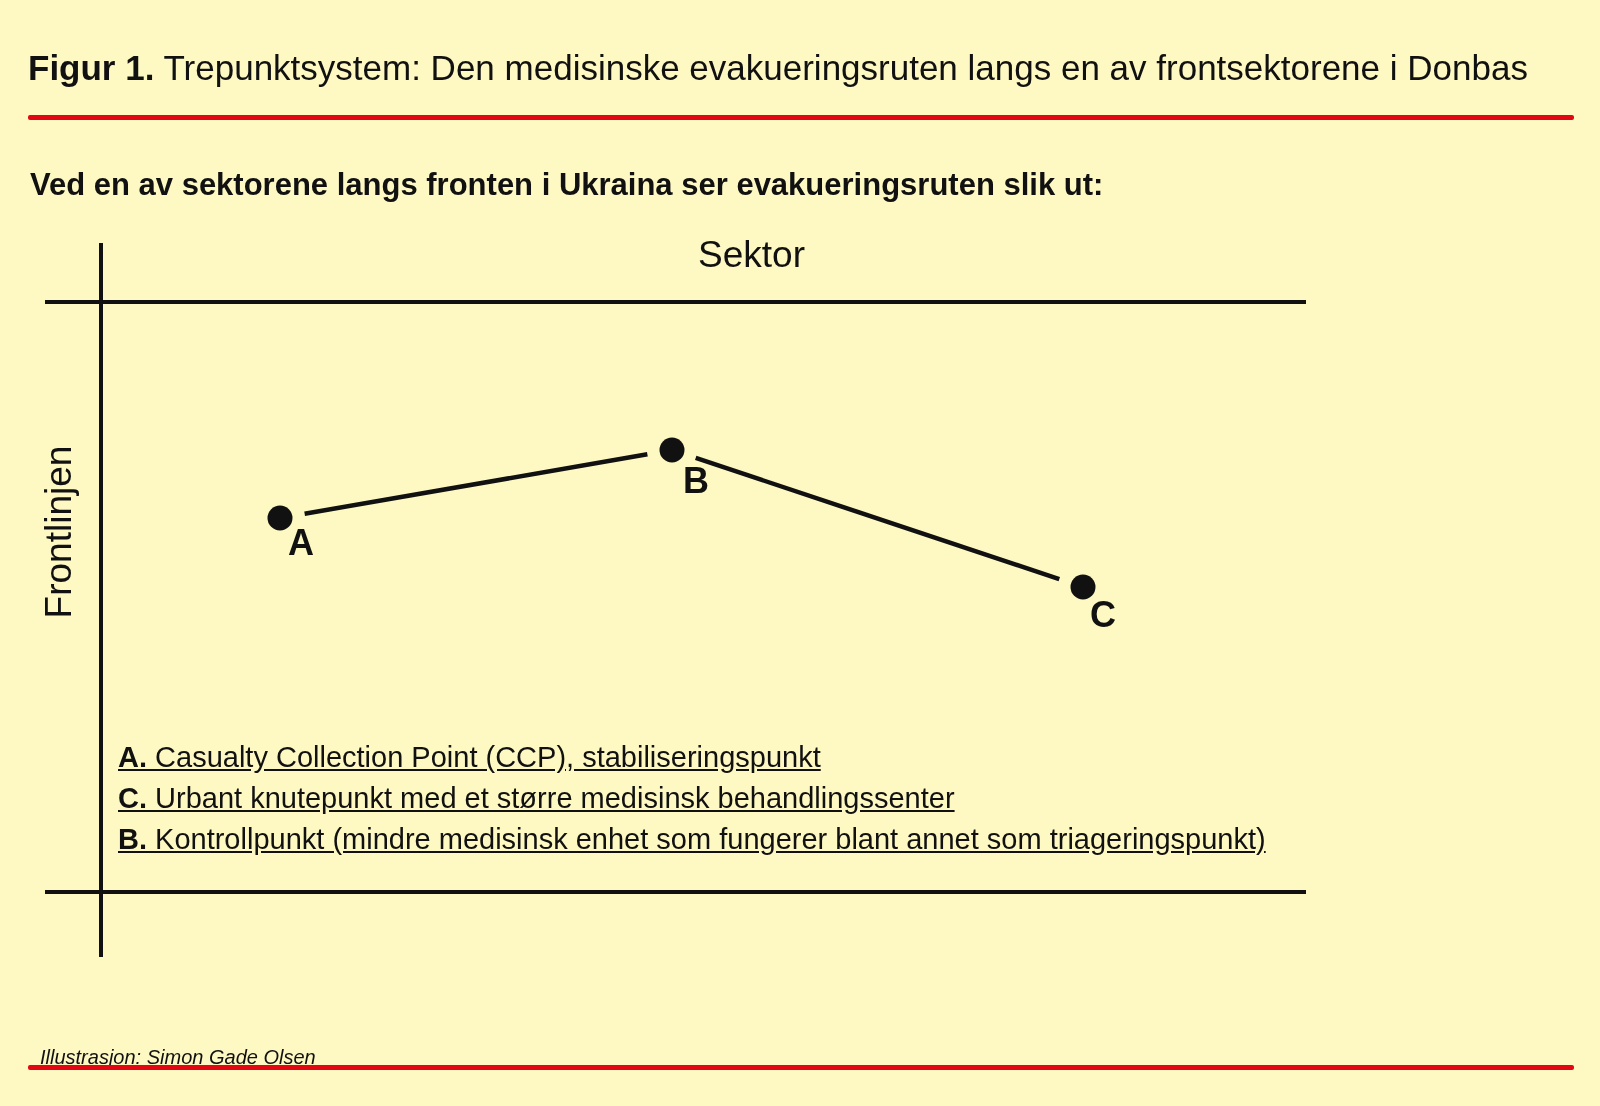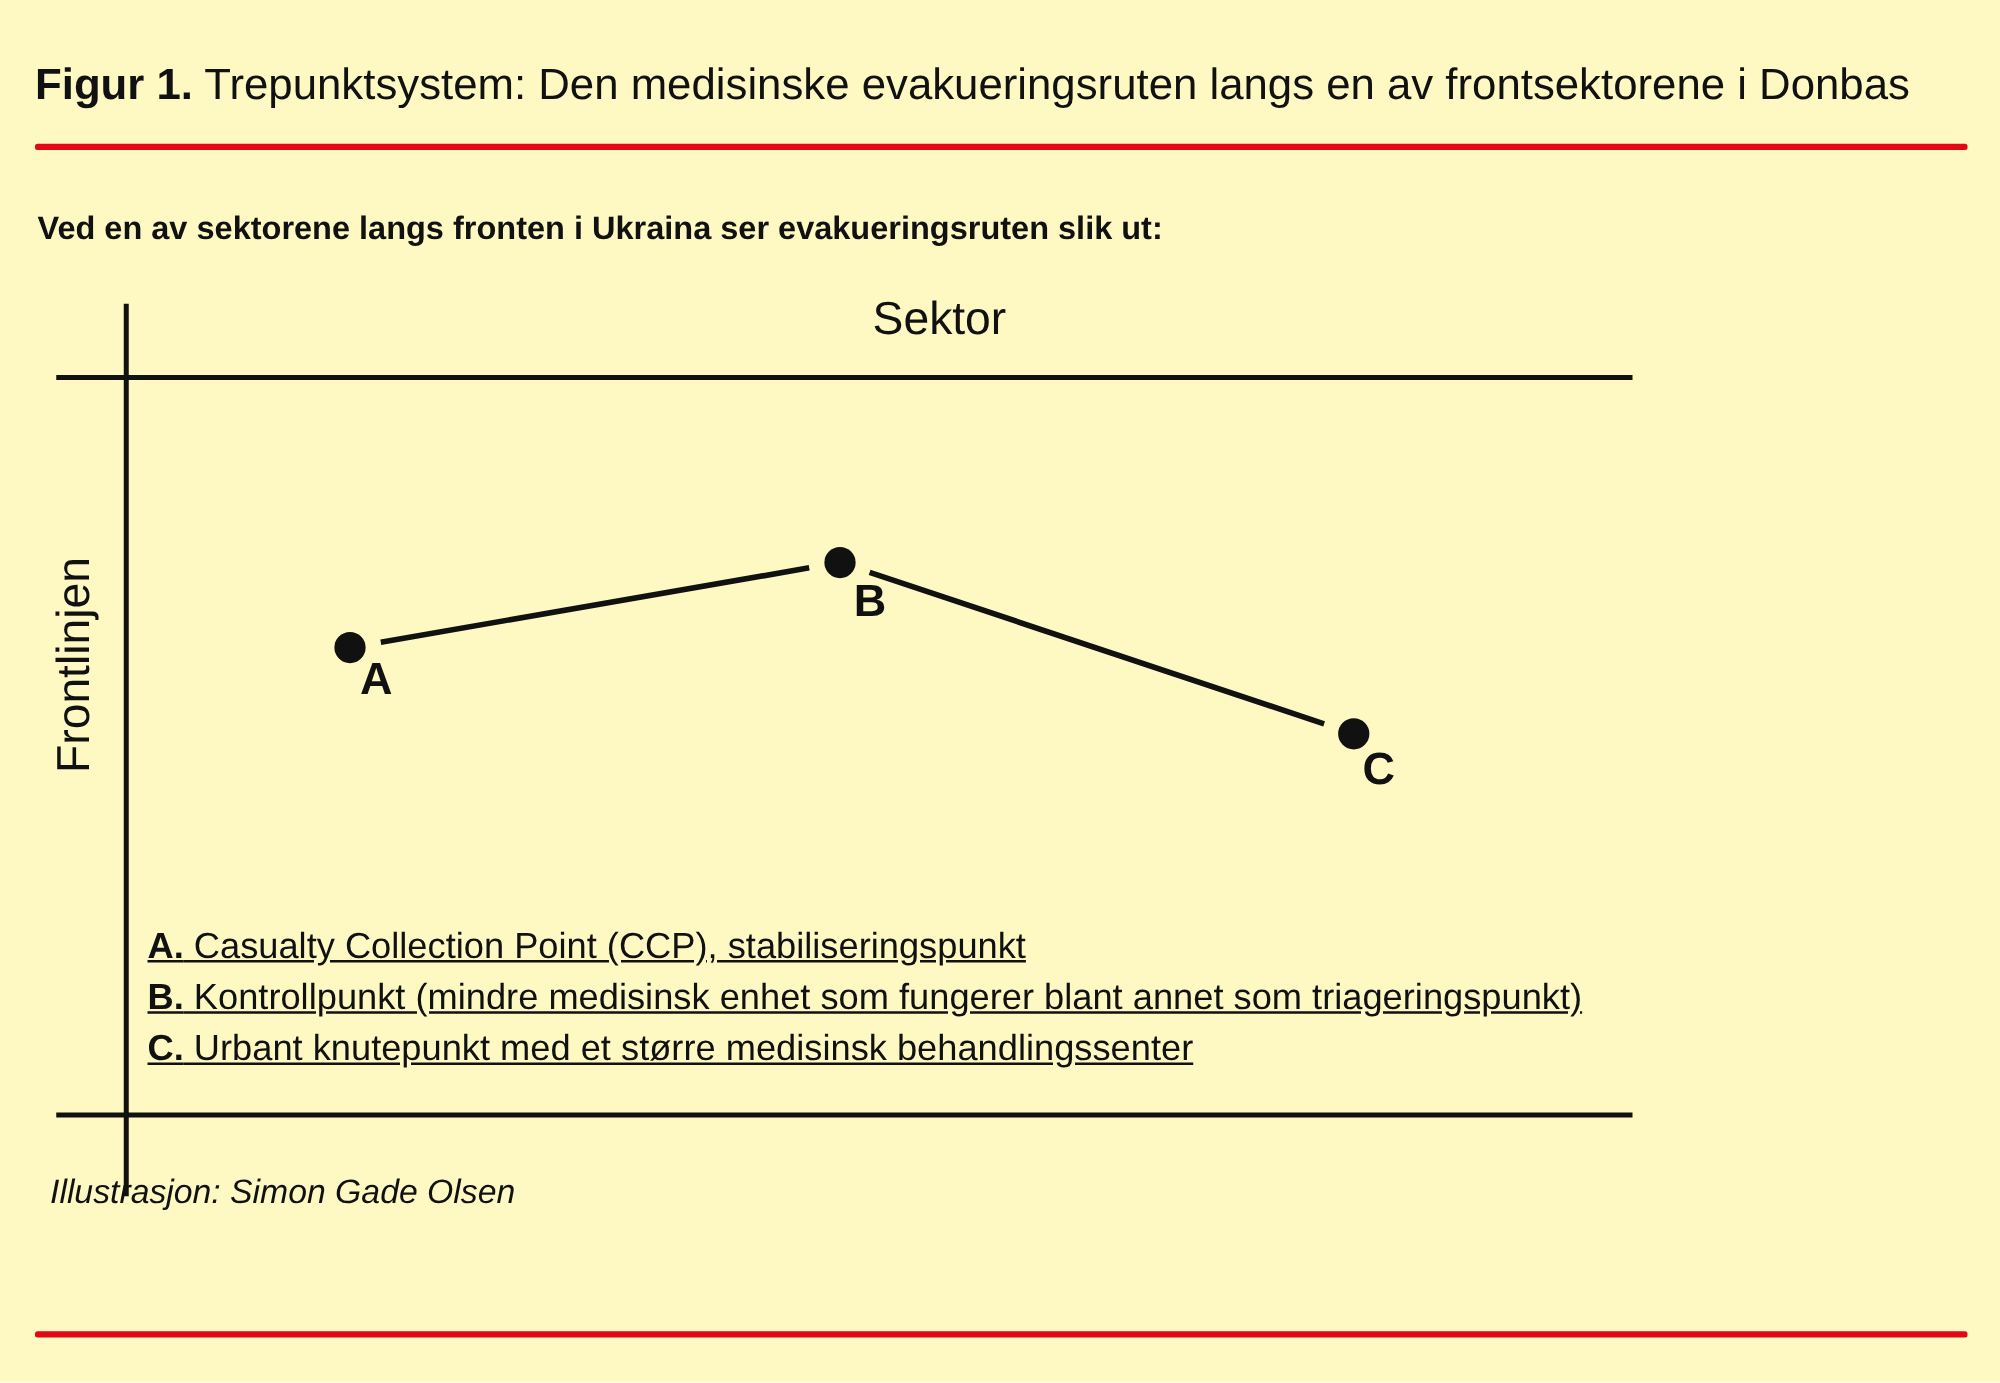--- a/index.html
+++ b/index.html
@@ -33,21 +33,21 @@
     width: 1546px;
     height: 5px;
     border-radius: 2px;
   }
   .rule.top { top: 115px; }
   .rule.bottom { top: 1065px; }
 
   .intro-text {
     left: 30px;
     top: 167px;
-    font-size: 26px;
+    font-size: 31px;
     font-weight: bold;
     white-space: nowrap;
   }
 
   .diagram-canvas {
     left: 0;
     top: 0;
     width: 1600px;
     height: 1106px;
   }
@@ -86,22 +86,22 @@
     top: 737px;
     font-size: 29px;
     line-height: 41px;
     white-space: nowrap;
     text-decoration: underline;
   }
   .legend .key { font-weight: bold; }
 
   .credit {
     left: 40px;
-    top: 938px;
-    font-size: 27px;
+    top: 1046px;
+    font-size: 20px;
     font-style: italic;
     white-space: nowrap;
   }
 </style>
 </head>
 <body>
 
 <div class="page">
 
   <div class="abs figure-caption">
@@ -130,24 +130,24 @@
 
   <div class="abs point-label" style="left: 288px; top: 524px;">A</div>
   <div class="abs point-label" style="left: 683px; top: 462px;">B</div>
   <div class="abs point-label" style="left: 1090px; top: 596px;">C</div>
 
   <div class="abs legend">
     <div class="legend-row">
       <span class="key">A.</span><span> Casualty Collection Point (CCP), stabiliseringspunkt</span>
     </div>
     <div class="legend-row">
-      <span class="key">B.</span><span> Kontrollpunkt (mindre medisinsk enhet som fungerer blant annet som triageringspunkt)</span>
+      <span class="key">C.</span><span> Urbant knutepunkt med et større medisinsk behandlingssenter</span>
     </div>
     <div class="legend-row">
-      <span class="key">C.</span><span> Urbant knutepunkt med et større medisinsk behandlingssenter</span>
+      <span class="key">B.</span><span> Kontrollpunkt (mindre medisinsk enhet som fungerer blant annet som triageringspunkt)</span>
     </div>
   </div>
 
   <div class="abs credit">Illustrasjon: Simon Gade Olsen</div>
 
   <div class="abs rule bottom" style="background-color: rgb(227, 6, 19);"></div>
 
 </div>
 
 </body></html>

